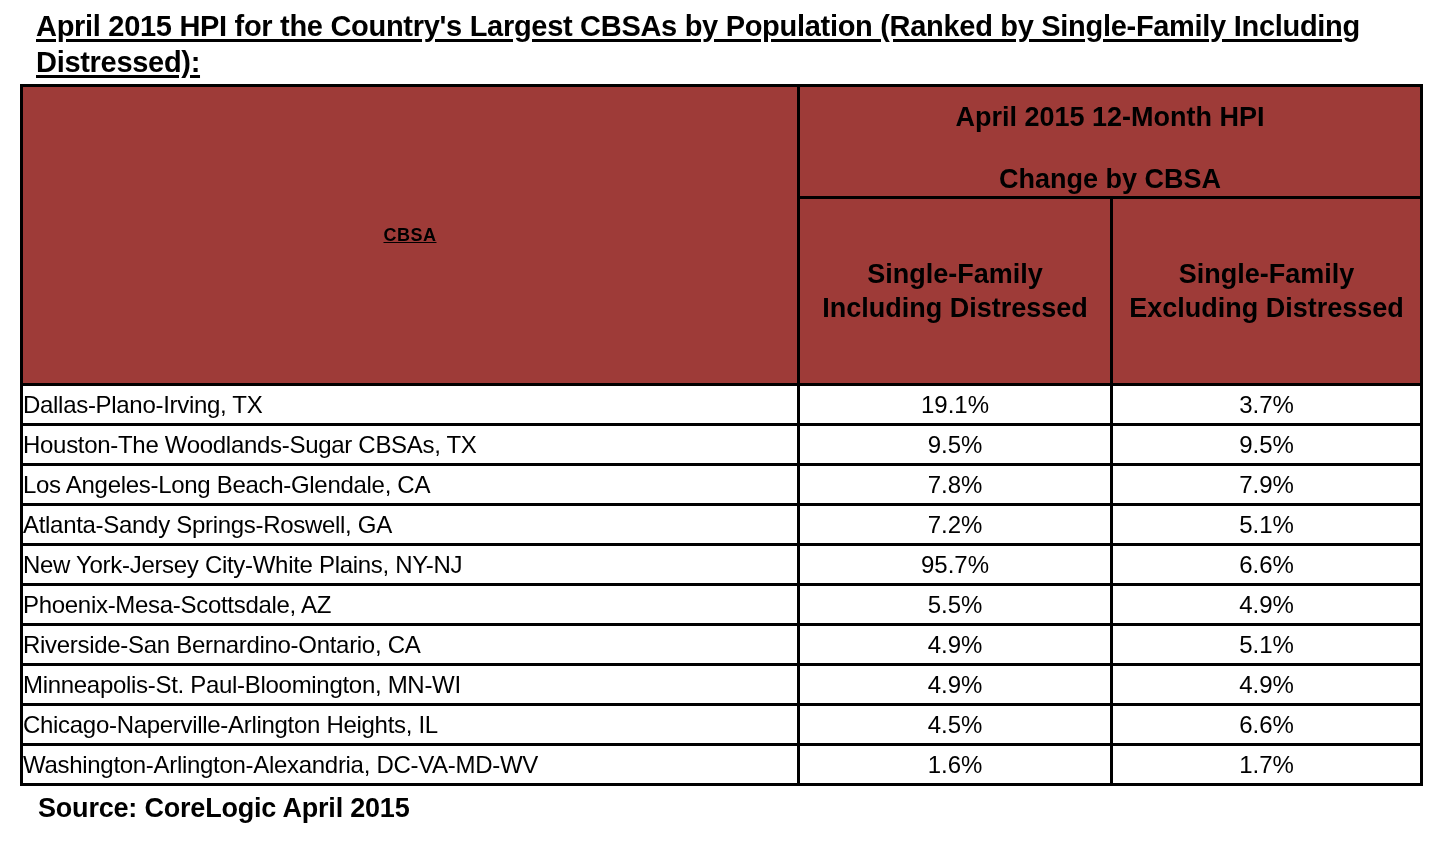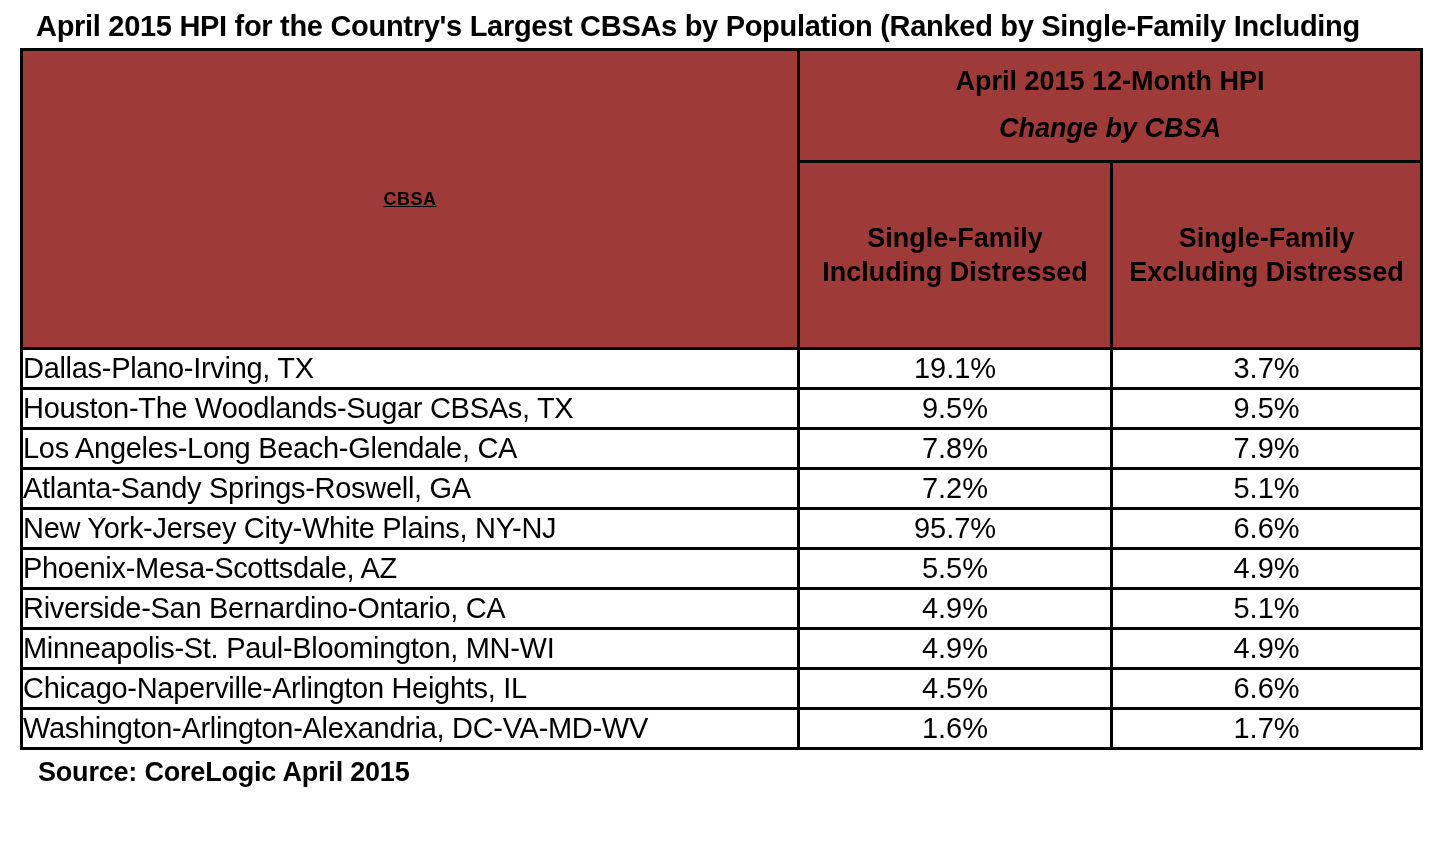--- a/index.html
+++ b/index.html
@@ -17,20 +17,21 @@
     overflow:hidden;
   }
   .page-title{
     margin:8px 30px 0 36px;
     font-weight:bold;
     font-size:29px;
     line-height:36px;
     letter-spacing:-0.3px;
   }
   .page-title .t-line{
+    text-decoration:underline;
     text-decoration-thickness:3px;
     text-underline-offset:3px;
     width:max-content;
   }
   table.hpi{
     border-collapse:collapse;
     table-layout:fixed;
     width:1400px;
     margin:4px 0 0 20px;
   }
@@ -50,30 +51,30 @@
     font-size:18px;
     letter-spacing:0.5px;
     text-decoration:underline;
   }
   th.group-h{
     height:112px;
     vertical-align:top;
     line-height:32px;
   }
   th.group-h .g1{ margin-top:14px; }
-  th.group-h .g2{ margin-top:15px;font-style:italic; }
+  th.group-h .g2{ margin-top:30px; }
   th.sub-h{
     height:187px;
     vertical-align:middle;
     text-align:center;
     line-height:34px;
   }
   tbody td{
     height:40px;
-    font-size:29px;
+    font-size:24px;
     vertical-align:middle;
     background:#ffffff;
   }
   td.cbsa-cell{
     text-align:left;
     padding-left:13px;
     letter-spacing:-0.3px;
   }
   td.pct-cell{ text-align:center; }
   .source-note{
@@ -83,20 +84,21 @@
     letter-spacing:-0.2px;
   }
 </style>
 </head>
 <body>
 
 <div>
 
   <div class="page-title">
     <div class="t-line">April 2015 HPI for the Country's Largest CBSAs by Population (Ranked by Single-Family Including</div>
+    <div class="t-line">Distressed):</div>
   </div>
 
   <table class="hpi">
     <colgroup>
       <col style="width:777px">
       <col style="width:313px">
       <col style="width:310px">
     </colgroup>
     <thead>
       <tr>

